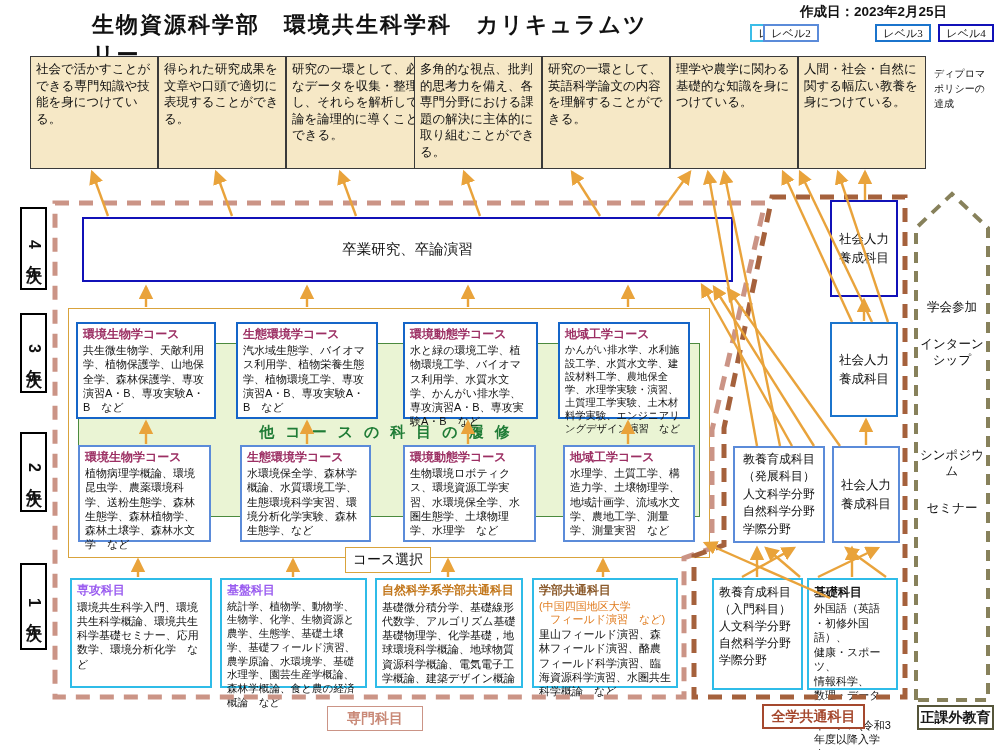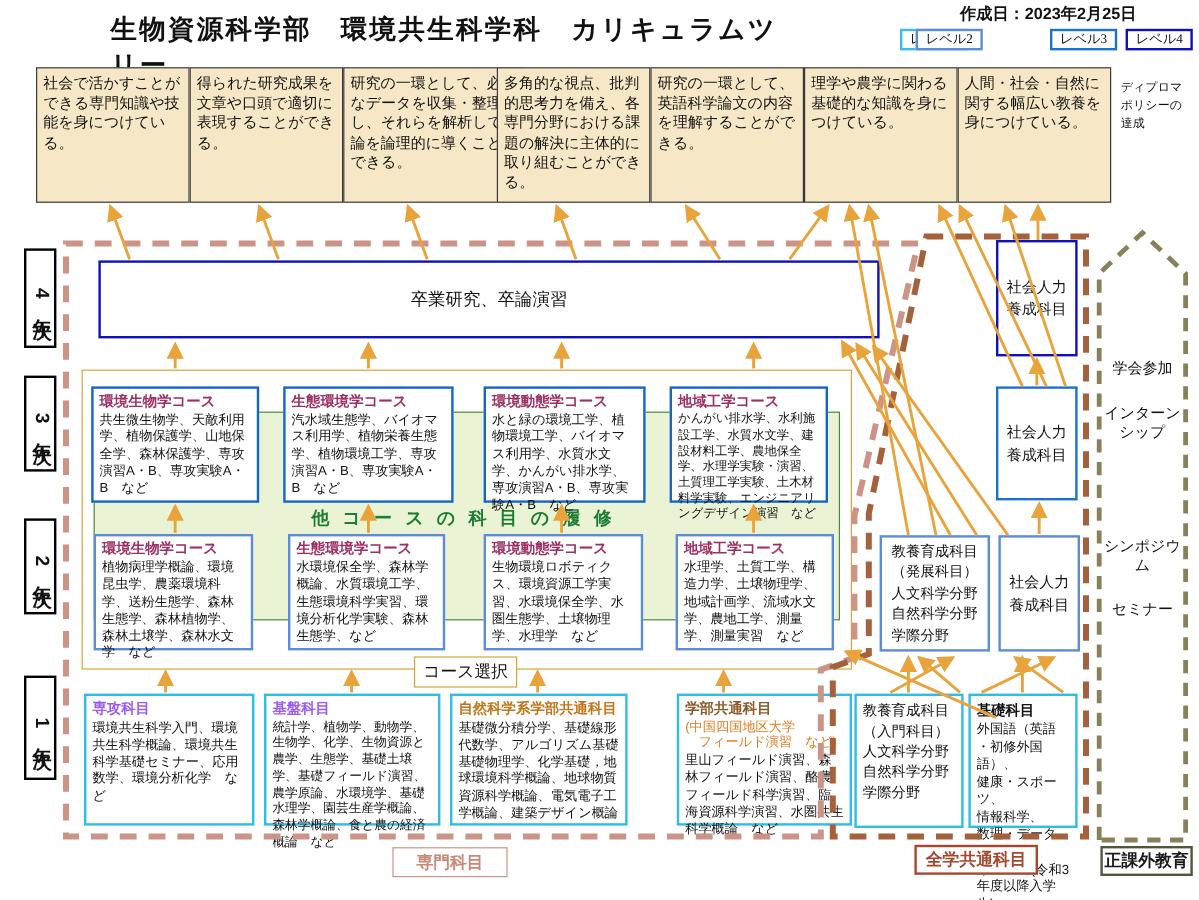--- a/index.html
+++ b/index.html
@@ -137,21 +137,21 @@
     <div>環境共生科学入門、環境共生科学概論、環境共生科学基礎セミナー、応用数学、環境分析化学　など</div>
   </div>
   <div class="abs y1box" style="left:220px;width:147px;font-size:10.6px;">
     <div class="y1t t-purple">基盤科目</div>
     <div>統計学、植物学、動物学、生物学、化学、生物資源と農学、生態学、基礎土壌学、基礎フィールド演習、農学原論、水環境学、基礎水理学、園芸生産学概論、森林学概論、食と農の経済概論　など</div>
   </div>
   <div class="abs y1box" style="left:375px;width:148px;">
     <div class="y1t t-orange">自然科学系学部共通科目</div>
     <div>基礎微分積分学、基礎線形代数学、アルゴリズム基礎　基礎物理学、化学基礎，地球環境科学概論、地球物質資源科学概論、電気電子工学概論、建築デザイン概論</div>
   </div>
-  <div class="abs y1box" style="left:532px;width:146px;margin-left:32px;">
+  <div class="abs y1box" style="left:532px;width:146px;">
     <div class="y1t t-brown">学部共通科目</div>
     <div class="note-orange pre">(中国四国地区大学
 　フィールド演習　など)</div>
     <div>里山フィールド演習、森林フィールド演習、酪農フィールド科学演習、臨海資源科学演習、水圏共生科学概論　など</div>
   </div>
 
   <div class="abs rbox l4 pre" style="left:830px;top:200px;width:68px;height:97px;">社会人力
 養成科目</div>
   <div class="abs rbox l3 pre" style="left:830px;top:322px;width:68px;height:95px;">社会人力
 養成科目</div>

